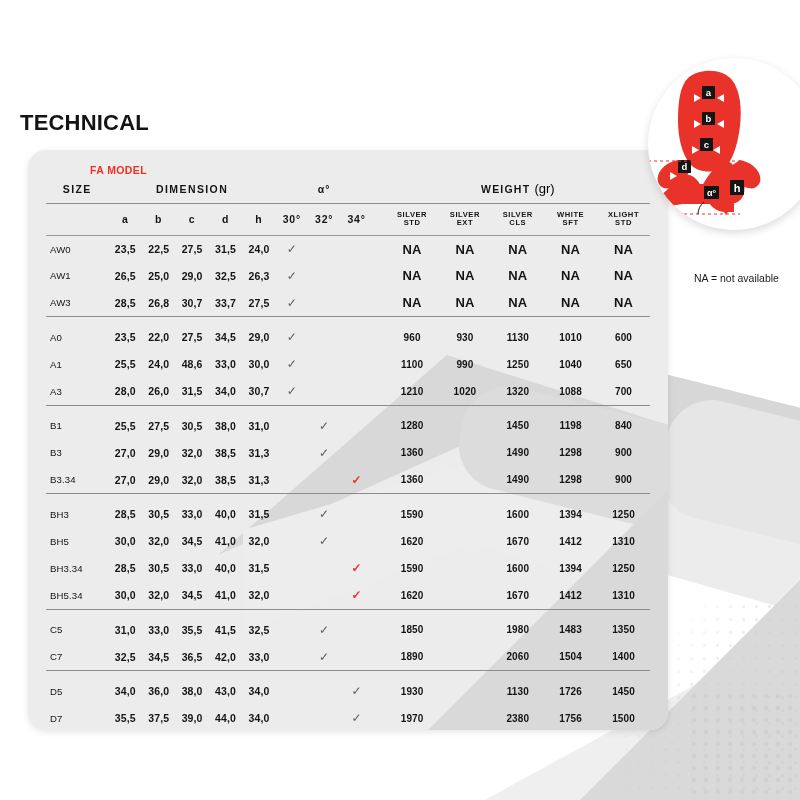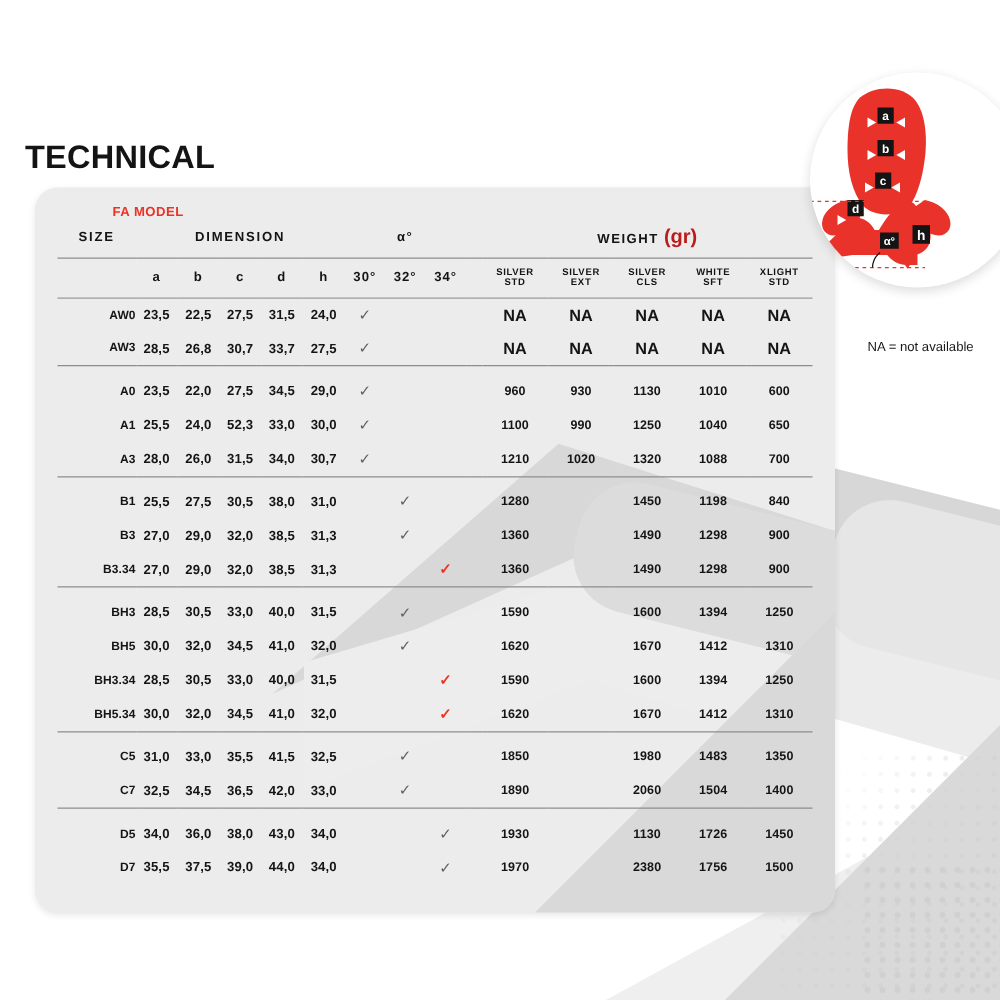--- a/index.html
+++ b/index.html
@@ -94,21 +94,21 @@
     background-image: radial-gradient(#cfcfcf 2.3px, transparent 2.6px);
     background-size: 12px 12px;
     opacity: .9;
   }
 
   
   .page-title {
     position: absolute;
     left: 20px;
     top: 110px;
-    font-size: 26px;
+    font-size: 22px;
     font-weight: 700;
     letter-spacing: .2px;
     color: #141414;
   }
 
   
   .panel {
     position: absolute;
     left: 28px;
     top: 150px;
@@ -199,24 +199,24 @@
   .hdr-group {
     font-size: 14.5px;
     font-weight: 700;
     letter-spacing: 1.4px;
     text-align: left;
     padding-bottom: 6px !important;
     white-space: nowrap;
   }
   .hdr-group.center { text-align: center; letter-spacing: 1.2px; }
   .hdr-gr-unit {
-    font-weight: 700;
+    font-weight: 400;
     letter-spacing: 0;
-    font-size: 16px;
-    color: #b91c1c;
+    font-size: 13px;
+    color: #000000;
   }
   .rule-row td {
     border-bottom: 1px solid #8d8d8d;
     height: 1px;
     padding: 0 !important;
   }
   .rule-row.thin td { border-bottom: 1px solid #9a9a9a; }
 
   .hdr-sub td {
     font-size: 9.5px;
@@ -230,24 +230,24 @@
     letter-spacing: .55px;
   }
 
   .data-row td {
     height: 27px;
     font-size: 10.4px;
     font-weight: 700;
     letter-spacing: .1px;
   }
   .data-row td.size-cell {
-    text-align: right;
+    text-align: left;
     padding-left: 4px !important;
     font-size: 9.6px;
-    font-weight: 700;
+    font-weight: 400;
   }
   .data-row td.dim { font-weight: 700; }
   .data-row td.wt  { font-weight: 700; font-size: 10px; }
   .data-row td.na  { font-weight: 700; font-size: 13px; }
 
   .check {
     display: inline-block;
     font-size: 12px;
     line-height: 1;
     color: #5a6164;
@@ -403,20 +403,37 @@
               <td></td>
               <td></td>
               <td></td>
               <td class="na">NA</td>
               <td class="na">NA</td>
               <td class="na">NA</td>
               <td class="na">NA</td>
               <td class="na">NA</td>
             </tr>
             <tr class="data-row">
+              <td class="size-cell">AW1</td>
+              <td class="dim">26,5</td>
+              <td class="dim">25,0</td>
+              <td class="dim">29,0</td>
+              <td class="dim">32,5</td>
+              <td class="dim">26,3</td>
+              <td><span class="check">✓</span></td>
+              <td></td>
+              <td></td>
+              <td></td>
+              <td class="na">NA</td>
+              <td class="na">NA</td>
+              <td class="na">NA</td>
+              <td class="na">NA</td>
+              <td class="na">NA</td>
+            </tr>
+            <tr class="data-row">
               <td class="size-cell">AW3</td>
               <td class="dim">28,5</td>
               <td class="dim">26,8</td>
               <td class="dim">30,7</td>
               <td class="dim">33,7</td>
               <td class="dim">27,5</td>
               <td><span class="check">✓</span></td>
               <td></td>
               <td></td>
               <td></td>
@@ -446,21 +463,21 @@
               <td class="wt">960</td>
               <td class="wt">930</td>
               <td class="wt">1130</td>
               <td class="wt">1010</td>
               <td class="wt">600</td>
             </tr>
             <tr class="data-row">
               <td class="size-cell">A1</td>
               <td class="dim">25,5</td>
               <td class="dim">24,0</td>
-              <td class="dim">52,3</td>
+              <td class="dim">48,6</td>
               <td class="dim">33,0</td>
               <td class="dim">30,0</td>
               <td><span class="check">✓</span></td>
               <td></td>
               <td></td>
               <td></td>
               <td class="wt">1100</td>
               <td class="wt">990</td>
               <td class="wt">1250</td>
               <td class="wt">1040</td>

